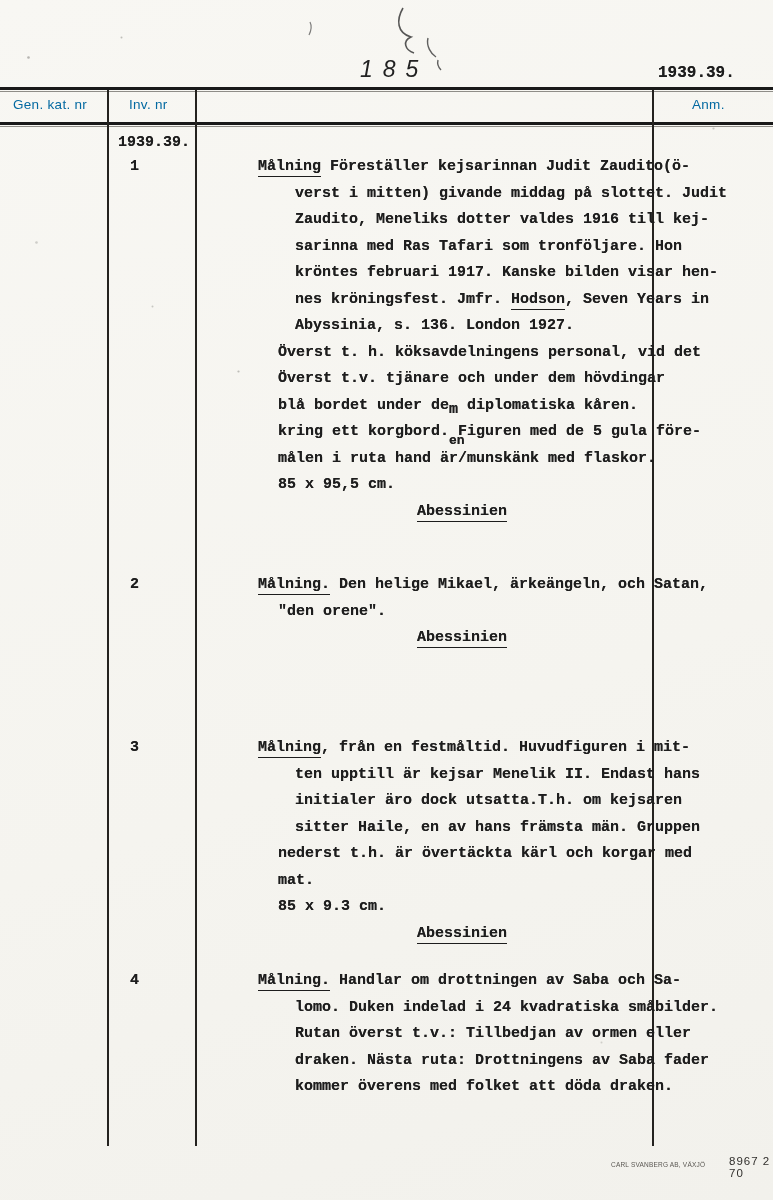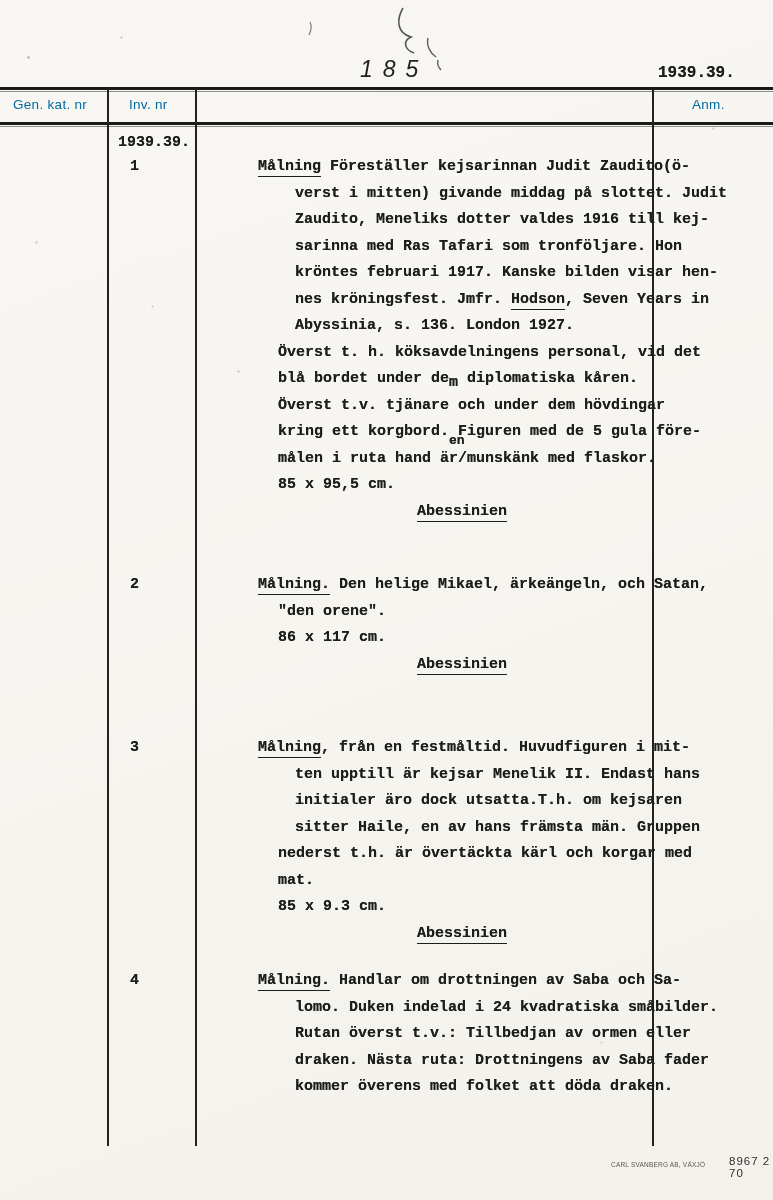--- a/index.html
+++ b/index.html
@@ -90,37 +90,36 @@
   </div>
   <div class="body">
     <div class="tl l0"><span class="u">Målning</span><span> Föreställer kejsarinnan Judit Zaudito(ö-</span></div>
     <div class="tl li">verst i mitten) givande middag på slottet. Judit</div>
     <div class="tl li">Zaudito, Meneliks dotter valdes 1916 till kej-</div>
     <div class="tl li">sarinna med Ras Tafari som tronföljare. Hon</div>
     <div class="tl li">kröntes februari 1917. Kanske bilden visar hen-</div>
     <div class="tl li"><span>nes kröningsfest. Jmfr. </span><span class="u">Hodson</span><span>, Seven Years in</span></div>
     <div class="tl li">Abyssinia, s. 136. London 1927.</div>
     <div class="tl lb">Överst t. h. köksavdelningens personal, vid det</div>
+    <div class="tl lb">Överst t.v. tjänare och under dem hövdingar</div>
     <div class="tl lb"><span>blå bordet under de</span><span class="sub">m</span><span> diplomatiska kåren.</span></div>
-    <div class="tl lb">Överst t.v. tjänare och under dem hövdingar</div>
     <div class="tl lb">kring ett korgbord. Figuren med de 5 gula före-</div>
     <div class="tl lb relwrap"><span>målen i ruta hand är/</span><span class="ins">en</span><span>munskänk med flaskor.</span></div>
     <div class="tl lb">85 x 95,5 cm.</div>
     <div class="origin-line"><span class="u">Abessinien</span></div>
   </div>
 </div>
 
 <div class="entry tw" style="top:572px;">
   <div class="inv-cell">
     <div class="inv-nr">2</div>
   </div>
   <div class="body">
     <div class="tl l0"><span class="u">Målning.</span><span> Den helige Mikael, ärkeängeln, och Satan,</span></div>
     <div class="tl lb">"den orene".</div>
-    <div class="tl lb">86 x 117 cm.</div>
     <div class="origin-line"><span class="u">Abessinien</span></div>
   </div>
 </div>
 
 <div class="entry tw" style="top:735px;">
   <div class="inv-cell">
     <div class="inv-nr">3</div>
   </div>
   <div class="body">
     <div class="tl l0"><span class="u">Målning</span><span>, från en festmåltid. Huvudfiguren i mit-</span></div>

